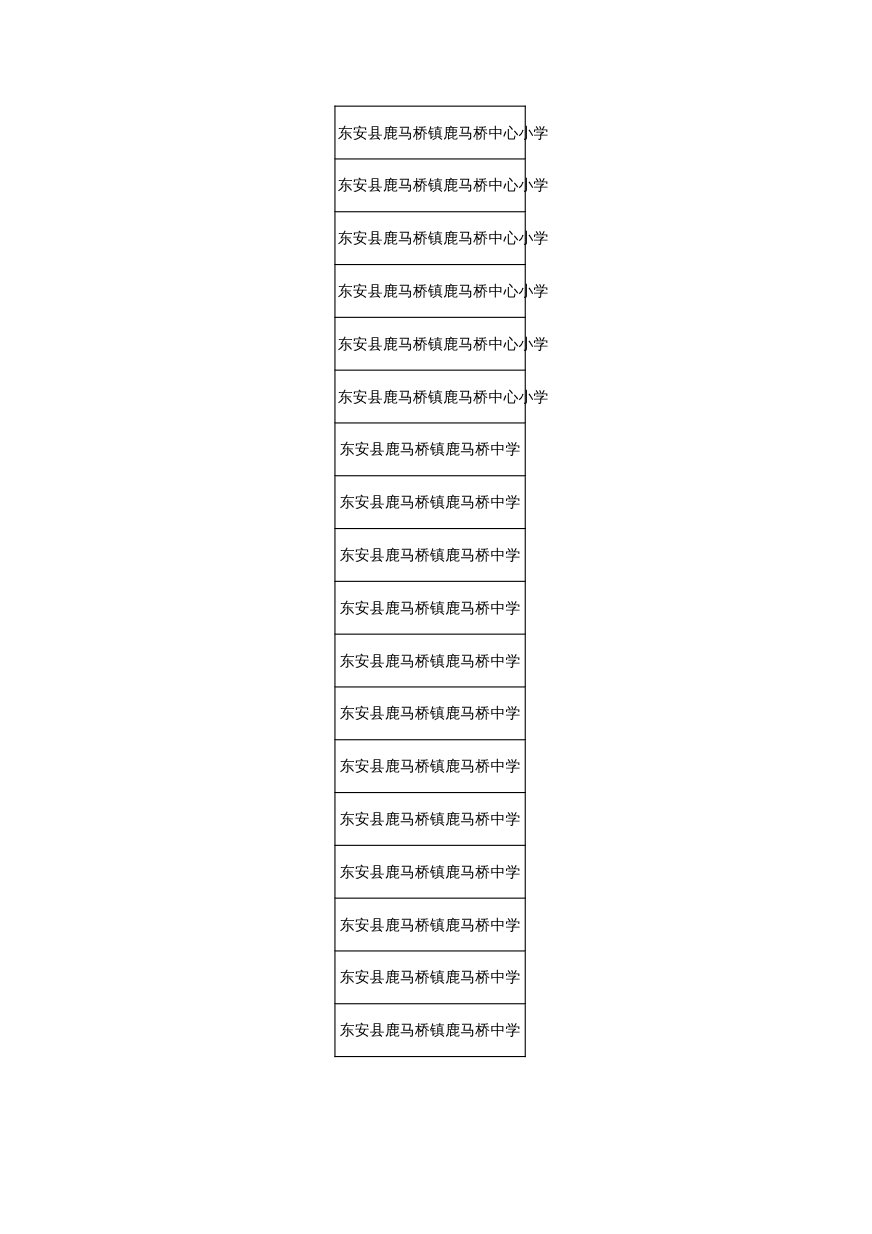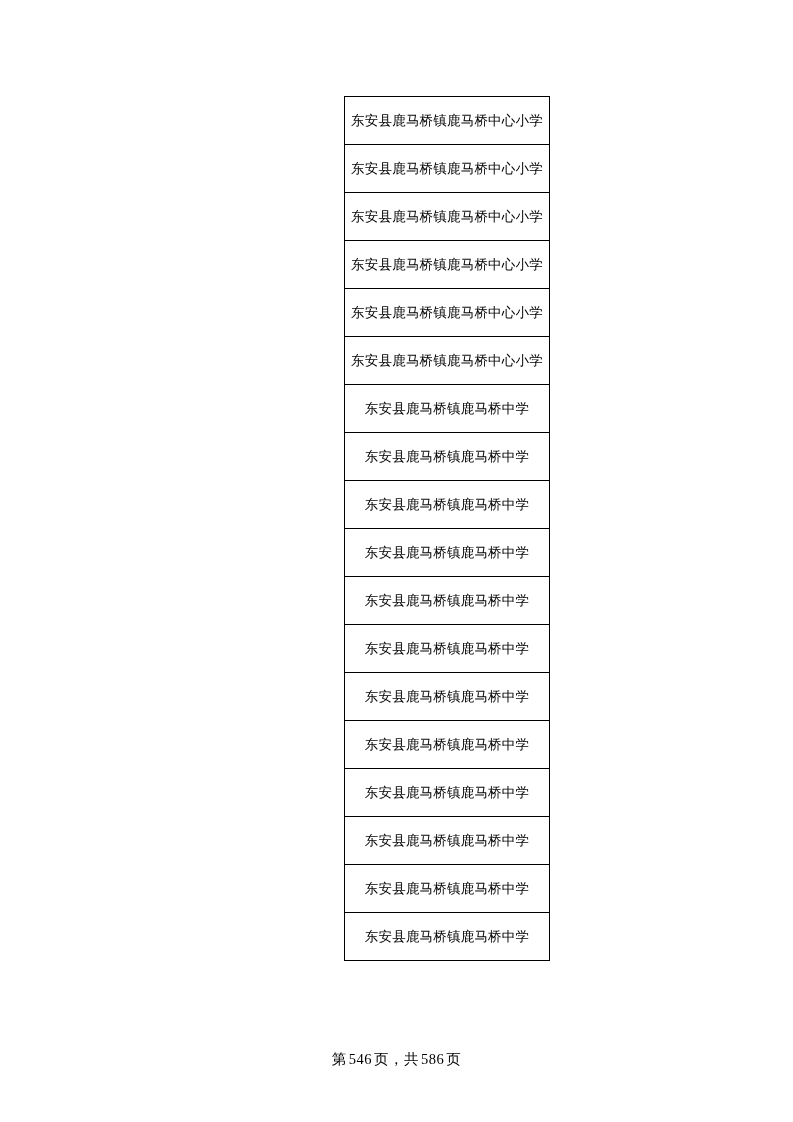--- a/index.html
+++ b/index.html
@@ -23,23 +23,22 @@
     height: 1122px;
   }
   .table-wrap {
     position: absolute;
     left: 304px;
     top: 96px;
     width: 186px;
   }
   table.school-table {
     border-collapse: collapse;
-    width: 206px;
+    width: 174px;
     table-layout: fixed;
-    margin-left: 40px;
   }
   table.school-table td {
     border: 1px solid #000000;
     height: 47px;
     text-align: center;
     vertical-align: middle;
     font-size: 13.5px;
     line-height: 1.3;
     padding: 0 2px;
     letter-spacing: 0.2px;
@@ -117,17 +116,14 @@
         <tr>
             <td>东安县鹿马桥镇鹿马桥中学</td>
           </tr>
         <tr>
             <td>东安县鹿马桥镇鹿马桥中学</td>
           </tr>
       </tbody>
     </table>
   </div>
 
-  <div class="footer">
-    <span>第</span><span class="num">546</span><span>页，共</span><span class="num">586</span><span>页</span>
-  </div>
 
 </div>
 
 </body></html>

